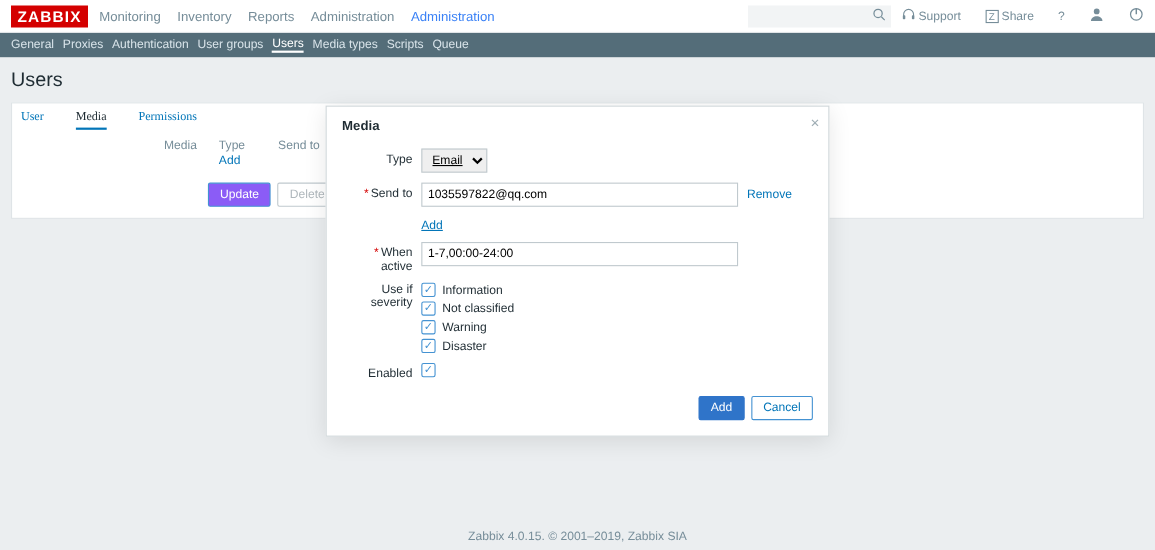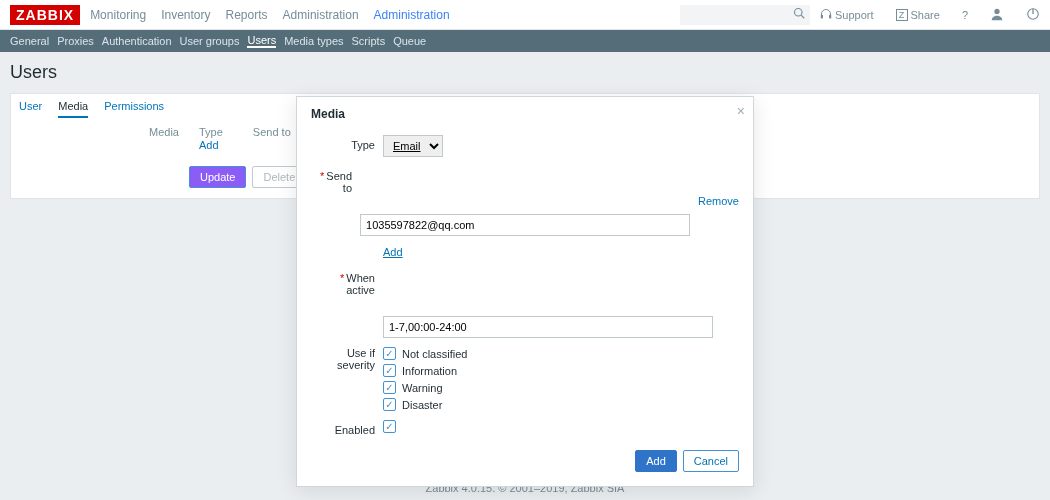--- a/index.html
+++ b/index.html
@@ -20,21 +20,21 @@
 
   
   .sub-nav { background: #546d79; height: 22px; display: flex; align-items: center; padding: 0 10px; gap: 8px; }
   .sub-nav .sitem { color: #d9e4ea; cursor: pointer; font-size: 11px; }
   .sub-nav .sitem.active { color: #fff; border-bottom: 2px solid #fff; padding-bottom: 0px; }
 
   
   .page { padding: 10px; }
   .page-title { font-size: 18px; color: #1f2c33; margin-bottom: 10px; }
   .panel { background: #fff; border: 1px solid #dfe4e7; padding: 6px 8px 10px; }
-  .tabs { display: flex; gap: 16px; margin-bottom: 8px; }
+  .tabs { display: flex; gap: 29px; margin-bottom: 8px; font-family: Liberation Serif, serif; }
   .tabs .tab { color: #0275b8; cursor: pointer; font-size: 11px; padding-bottom: 4px; }
   .tabs .tab.active { color: #1f2c33; border-bottom: 2px solid #0275b8; }
   .media-table { margin-left: 130px; }
   .mt-label { color: #768d99; font-size: 11px; margin-right: 20px; display:inline-block; }
   .mt-headers { display: flex; gap: 30px; color: #768d99; font-size: 11px; }
   .add-link { color: #0275b8; cursor: pointer; font-size: 11px; }
   .btn-row { margin-left: 170px; margin-top: 14px; display: flex; gap: 6px; }
   .btn { padding: 4px 10px; border: 1px solid #c0c9ce; background: #fff; color: #1f2c33; border-radius: 2px; font-size: 11px; cursor: pointer; }
   .btn.primary { background: #8b5cf6; border-color: #4492d2; color: #fff; }
   .btn.disabled { color: #b0b8bd; }
@@ -43,21 +43,21 @@
   .overlay { position: absolute; left:0; top:0; width:1050px; height:500px; }
   .modal { position: absolute; left: 296px; top: 96px; width: 458px; background: #fff; border: 1px solid #d0d7da; box-shadow: 0 4px 20px rgba(0,0,0,0.1); padding: 10px 14px 14px; }
   .modal-title { font-weight: bold; font-size: 12px; margin-bottom: 14px; }
   .modal-close { position: absolute; right: 8px; top: 6px; color: #a0aeb5; cursor: pointer; font-size: 14px; }
   .form-row { display: flex; align-items: flex-start; margin-bottom: 9px; }
   .form-label { width: 72px; text-align: right; color: #1f2c33; font-size: 11px; padding-top: 4px; padding-right: 8px; }
   .form-label .req { color: #d40000; margin-right: 2px; }
   .form-control { flex: 1; }
   select, input[type=text] { border: 1px solid #c0c9ce; font-size: 11px; padding: 3px 5px; height: 22px; }
   select { width: 60px; text-decoration: underline; }
-  input.wide { width: 330px; margin-top: 48px; }
+  input.wide { width: 288px; }
   .remove-link { color: #0275b8; cursor: pointer; font-size: 11px; margin-left: 8px; }
   .severity-list { display: flex; flex-direction: column; gap: 4px; }
   .sev-item { display: flex; align-items: center; gap: 6px; font-size: 11px; }
   .chk { width: 13px; height: 13px; border: 1px solid #4492d2; border-radius: 2px; background:#fff; display:flex; align-items:center; justify-content:center; cursor:pointer; }
   .chk.checked::after { content:"✓"; color:#4492d2; font-size:10px; line-height:1; }
   .modal-footer { display: flex; justify-content: flex-end; gap: 6px; margin-top: 14px; }
   .btn.outline { background: #fff; border-color: #4492d2; color: #0275b8; }
   .btn.add-primary { background: #2f74c9; border-color: #2f74c9; color:#fff; }
 
   
@@ -191,25 +191,25 @@
       <div class="form-control">
         <input type="text" class="wide" value="1-7,00:00-24:00" style="">
       </div>
     </div>
 
     <div class="form-row" style="align-items:flex-start;">
       <div class="form-label" style="padding-top:0;"><span>Use if severity</span></div>
       <div class="form-control severity-list">
         <div class="sev-item">
             <span class="chk checked"></span>
+            <span>Information</span>
+          </div>
+        <div class="sev-item">
+            <span class="chk checked"></span>
             <span>Not classified</span>
-          </div>
-        <div class="sev-item">
-            <span class="chk checked"></span>
-            <span>Information</span>
           </div>
         <div class="sev-item">
             <span class="chk checked"></span>
             <span>Warning</span>
           </div>
         <div class="sev-item">
             <span class="chk checked"></span>
             <span>Disaster</span>
           </div>
       </div>

